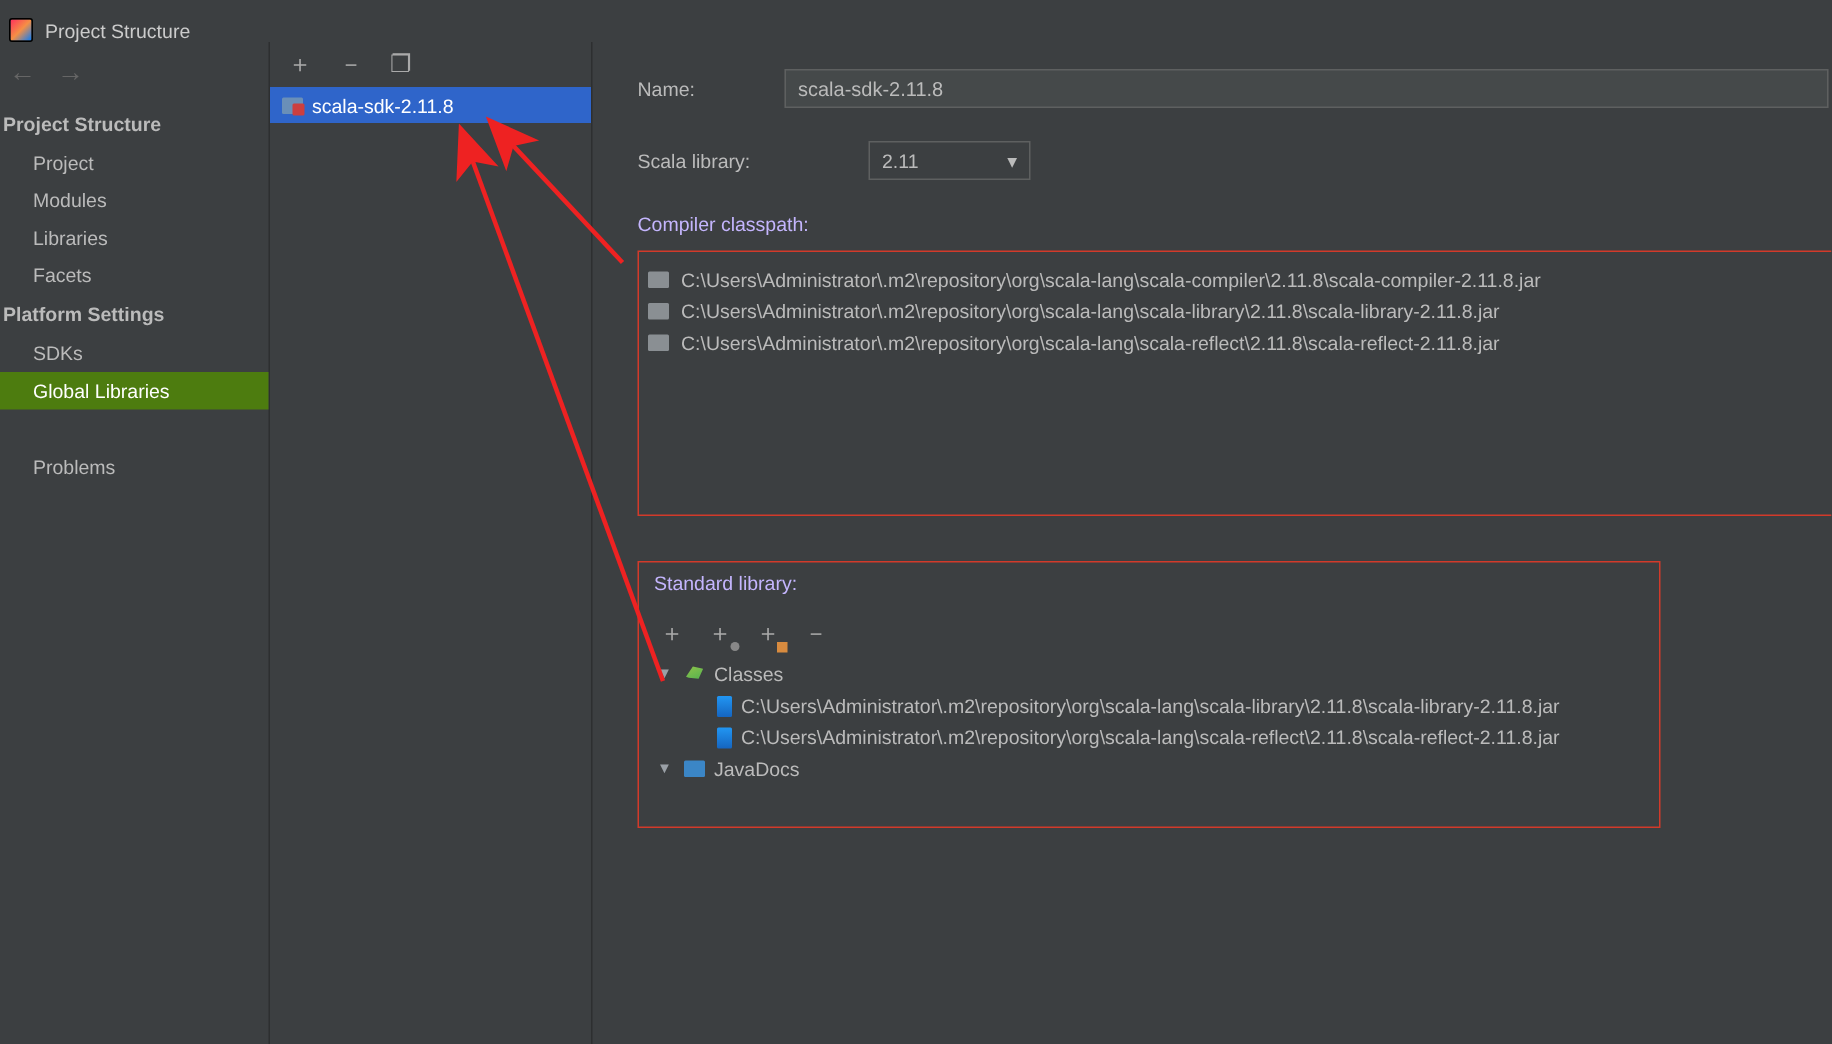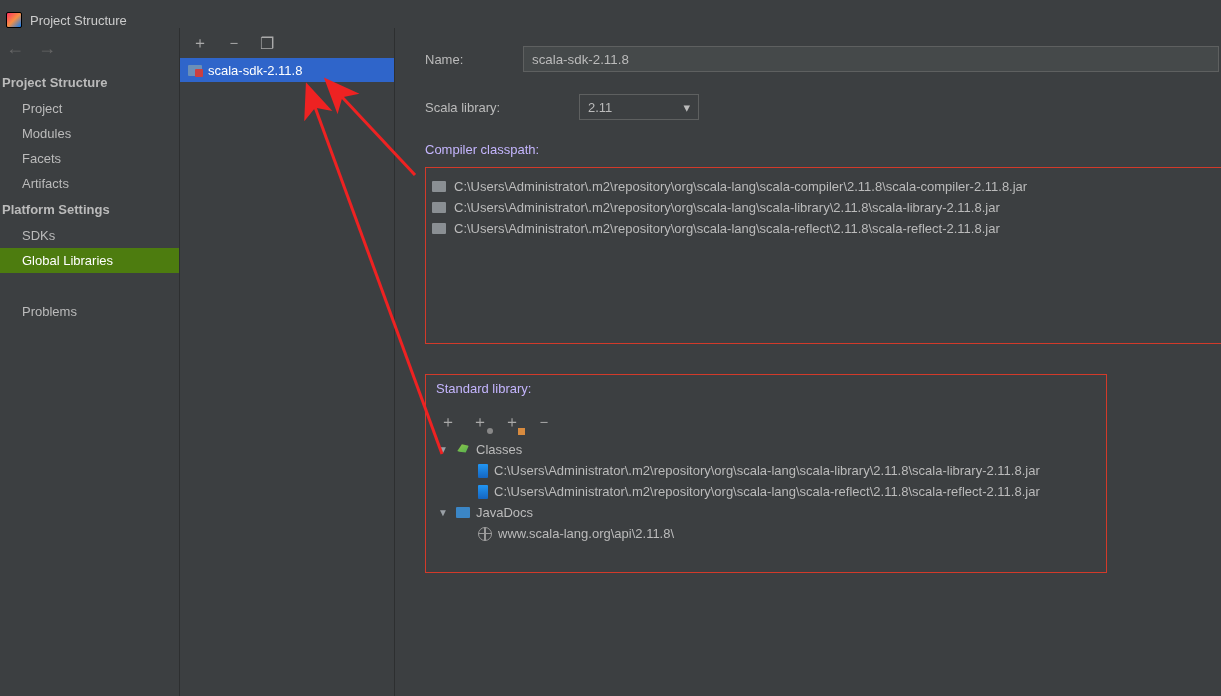--- a/index.html
+++ b/index.html
@@ -101,21 +101,21 @@
     flex:1;
     height: 26px;
     background: #45494a;
     border: 1px solid #5e6060;
     color: #bbb;
     padding: 0 8px;
     margin-right: 2px;
   }
   .version-row .lbl2 { width: 110px; }
   .dropdown {
-    width: 120px; height: 26px;
+    width: 108px; height: 26px;
     background: #3c3f41;
     border: 1px solid #5e6060;
     color: #bbb;
     display:flex; align-items:center; justify-content: space-between;
     padding: 0 8px;
   }
   .section-label { color:#c4b5fd; margin-bottom: 10px; }
   .highlight-box {
     border: 1px solid #d23a2a;
     padding: 8px 0 8px 0;
@@ -178,22 +178,22 @@
 <div class="main">
 
   <div class="sidebar">
     <div class="nav-arrows">
       <span>←</span>
       <span>→</span>
     </div>
     <div class="side-heading">Project Structure</div>
     <div class="side-item">Project</div>
     <div class="side-item">Modules</div>
+    <div class="side-item">Libraries</div>
     <div class="side-item">Facets</div>
-    <div class="side-item">Artifacts</div>
     <div class="side-heading">Platform Settings</div>
     <div class="side-item">SDKs</div>
     <div class="side-item selected">Global Libraries</div>
     <div class="side-item" style="margin-top:26px">Problems</div>
   </div>
 
   <div class="list-col">
     <div class="list-toolbar">
       <span>＋</span>
       <span>－</span>
@@ -253,24 +253,20 @@
         <span>C:\Users\Administrator\.m2\repository\org\scala-lang\scala-library\2.11.8\scala-library-2.11.8.jar</span>
       </div>
       <div class="tree-row tree-sub">
         <span class="jar-icon"></span>
         <span>C:\Users\Administrator\.m2\repository\org\scala-lang\scala-reflect\2.11.8\scala-reflect-2.11.8.jar</span>
       </div>
       <div class="tree-row">
         <span class="tri">▼</span>
         <span class="docsfolder"></span>
         <span>JavaDocs</span>
-      </div>
-      <div class="tree-row tree-sub">
-        <span class="globe"></span>
-        <span>www.scala-lang.org\api\2.11.8\</span>
       </div>
     </div>
   </div>
 </div>
 
 <svg class="arrows" width="1221" height="696">
   <defs>
     <marker id="ah" markerWidth="12" markerHeight="12" refX="10" refY="5" orient="auto">
       <path d="M0,0 L12,5 L0,10 L3,5 Z" fill="#e22"></path>
     </marker>

